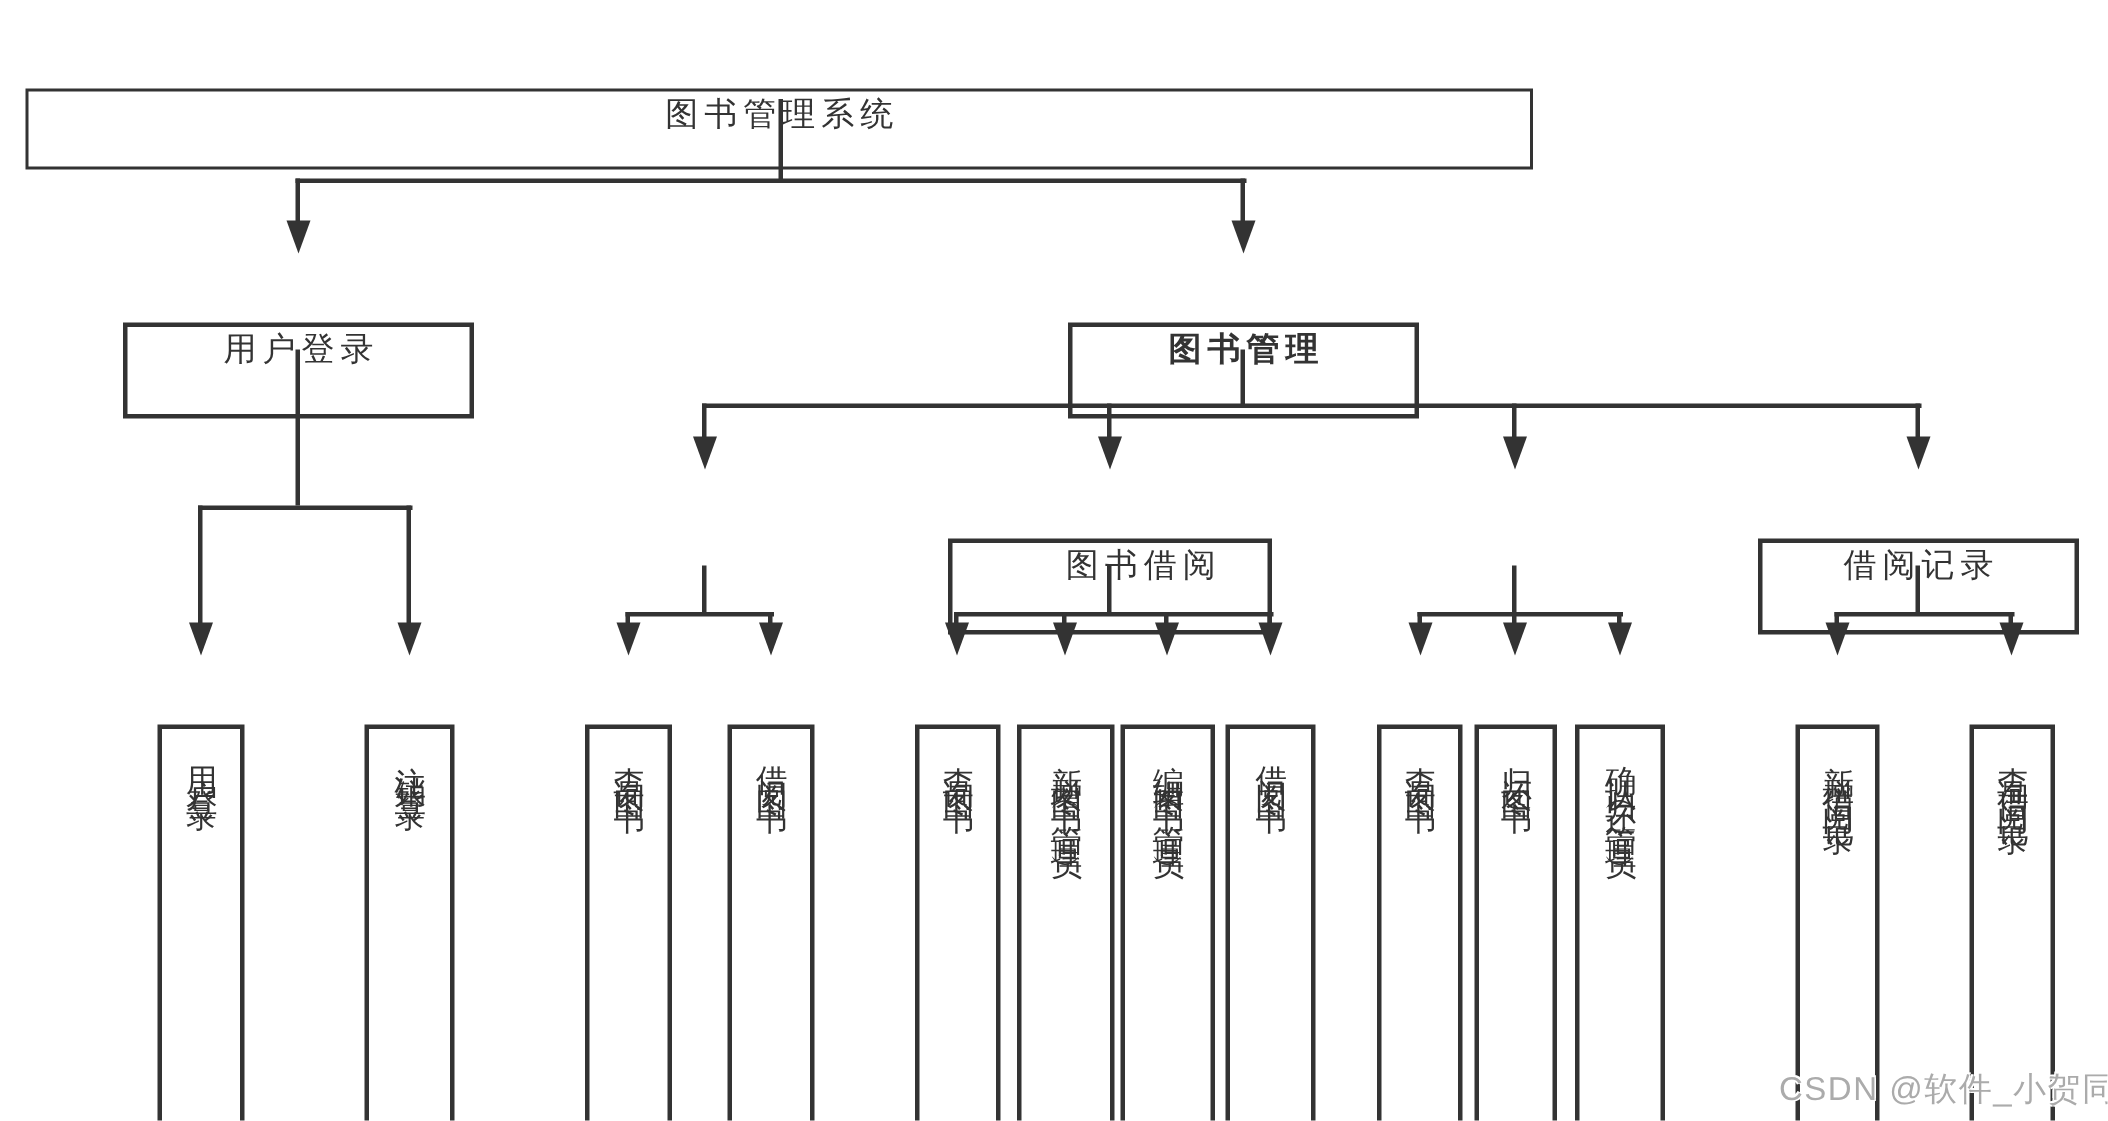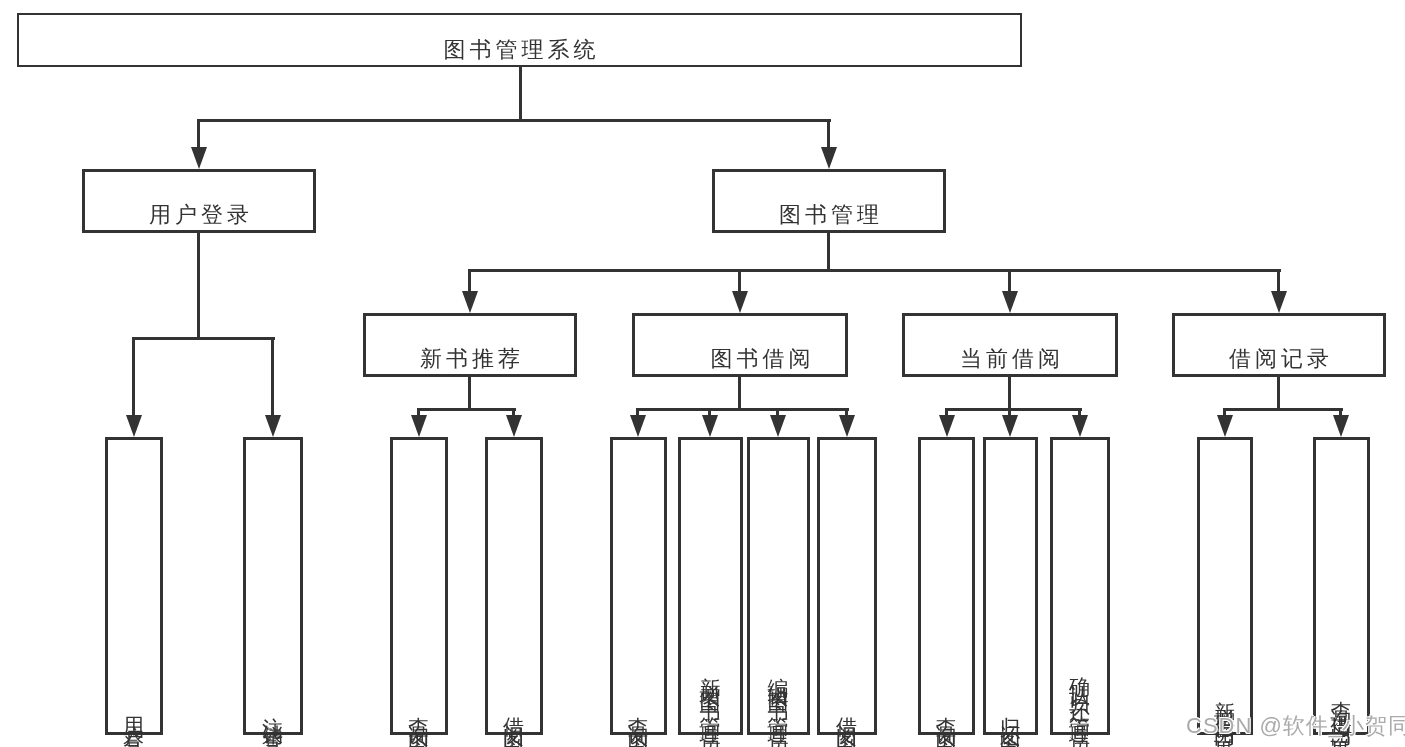--- a/index.html
+++ b/index.html
@@ -19,23 +19,24 @@
     position: relative;
     width: 1405px; height: 747px;
     background: var(--background);
   }
   
   .box {
     position: absolute;
     background: #ffffff;
     border: 3px solid var(--line);
     display: flex;
-    align-items: flex-end;
+    align-items: flex-start;
     justify-content: center;
     color: var(--text);
+    margin-top: 46px;
   }
   .box.root { border-width: 2px; }
   .box .hlabel {
     font-size: 22px;
     letter-spacing: 4px;
     padding-left: 4px;       
     white-space: nowrap;
     color: var(--text);
   }
   .box.leaf .vlabel {
@@ -82,21 +83,21 @@
   <div class="vline" style="left:519px; top:66px; height:54px;"></div>
   <div class="hline" style="left:197px; top:119px; width:634px;"></div>
   <div class="vline" style="left:197px; top:119px; height:31px;"></div>
   <div class="arrow" style="left:191px; top:147px;"></div>
   <div class="vline" style="left:827px; top:119px; height:31px;"></div>
   <div class="arrow" style="left:821px; top:147px;"></div>
 
   <div class="box" style="left:82px; top:169px; width:234px; height:64px;">
     <span class="hlabel">用户登录</span>
   </div>
-  <div class="box" style="left:712px; top:169px; width:234px; height:64px;">
+  <div class="box" style="left:712px; top:169px; width:234px; height:64px;font-weight:bold;">
     <span class="hlabel">图书管理</span>
   </div>
 
   <div class="vline" style="left:197px; top:233px; height:104px;"></div>
   <div class="hline" style="left:132px; top:337px; width:143px;"></div>
   <div class="vline" style="left:132px; top:337px; height:80px;"></div>
   <div class="arrow" style="left:126px; top:415px;"></div>
   <div class="vline" style="left:271px; top:337px; height:80px;"></div>
   <div class="arrow" style="left:265px; top:415px;"></div>
 
@@ -104,28 +105,22 @@
   <div class="hline" style="left:468px; top:269px; width:813px;"></div>
   <div class="vline" style="left:468px; top:269px; height:25px;"></div>
   <div class="arrow" style="left:462px; top:291px;"></div>
   <div class="vline" style="left:738px; top:269px; height:25px;"></div>
   <div class="arrow" style="left:732px; top:291px;"></div>
   <div class="vline" style="left:1008px; top:269px; height:25px;"></div>
   <div class="arrow" style="left:1002px; top:291px;"></div>
   <div class="vline" style="left:1277px; top:269px; height:25px;"></div>
   <div class="arrow" style="left:1271px; top:291px;"></div>
 
-  <div class="box" style="left:363px; top:313px; width:214px; height:64px;">
-    <span class="hlabel">新书推荐</span>
-  </div>
   <div class="box" style="left:632px; top:313px; width:216px; height:64px;padding-left:41px;">
     <span class="hlabel">图书借阅</span>
-  </div>
-  <div class="box" style="left:902px; top:313px; width:216px; height:64px;">
-    <span class="hlabel">当前借阅</span>
   </div>
   <div class="box" style="left:1172px; top:313px; width:214px; height:64px;">
     <span class="hlabel">借阅记录</span>
   </div>
 
   <div class="vline" style="left:468px; top:377px; height:31px;"></div>
   <div class="hline" style="left:417px; top:408px; width:99px;"></div>
   <div class="vline" style="left:417px; top:408px; height:8px;"></div>
   <div class="arrow" style="left:411px; top:415px;"></div>
   <div class="vline" style="left:512px; top:408px; height:8px;"></div>

